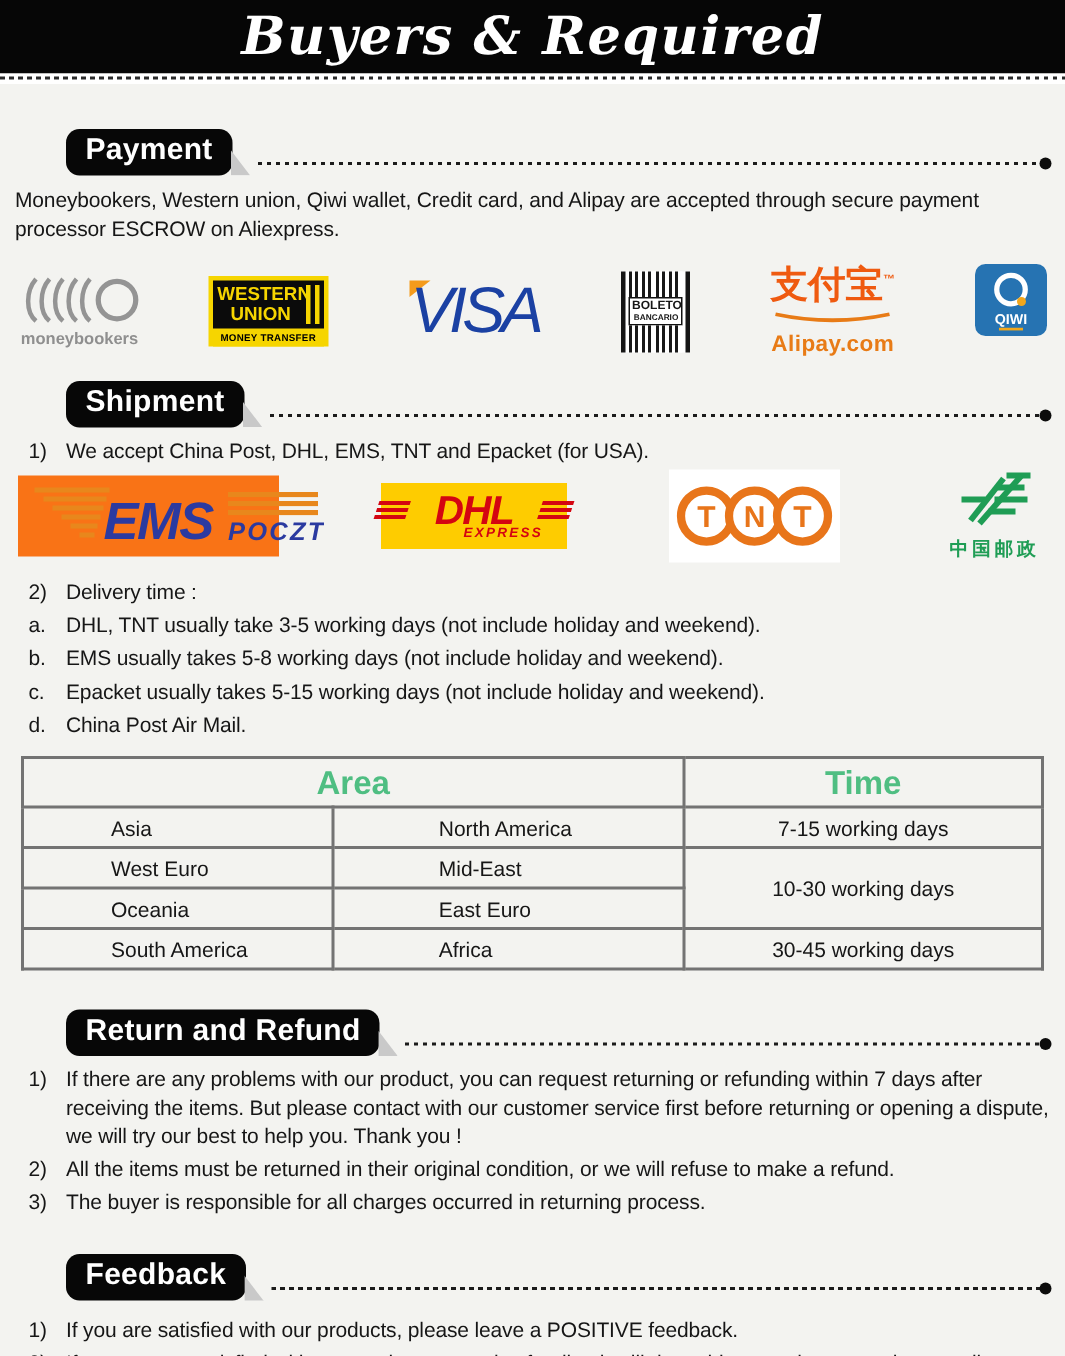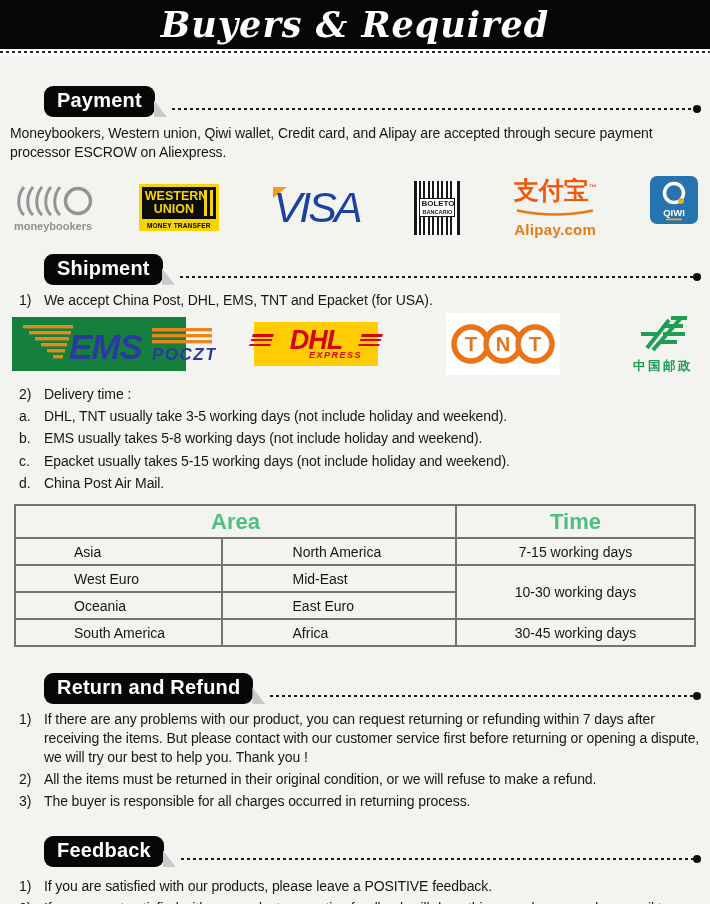--- a/index.html
+++ b/index.html
@@ -77,21 +77,21 @@
   .bl2 { display:block; font-size:5.5px; font-weight:700; line-height:1.1; }
   
   .alipay { text-align:center; width:100px; }
   .ali-cn { color:#ef5a10; font-size:25px; font-weight:700; line-height:1; }
   .ali-cn sup { font-size:8px; }
   .ali-site { color:#e87b16; font-size:15px; font-weight:700; margin-top:0; letter-spacing:.3px; }
   
   .qiwi { width:48px; height:64px; }
 
   
-  .ems { background:#15803d; width:174px; height:54px; padding:1px; }
+  .ems { background:#f97316; width:174px; height:54px; padding:1px; }
   
   .dhl { background:#fecc00; width:124px; height:44px; display:flex; flex-direction:column;
          align-items:center; justify-content:center; }
   .dhl-row { display:flex; align-items:center; gap:18px; }
   .dhl-lines { width:21px; height:12px; transform:skewX(-18deg);
                background:repeating-linear-gradient(180deg,#d40511 0 2.6px,transparent 2.6px 4.8px); }
   .dhl-word { color:#d40511; font-size:27px; font-weight:700; font-style:italic; line-height:.85; letter-spacing:-1px; }
   .dhl-sub { color:#d40511; font-size:9px; font-style:italic; font-weight:700; letter-spacing:1.5px;
              align-self:flex-end; margin:-2px 16px 0 0; }
   

